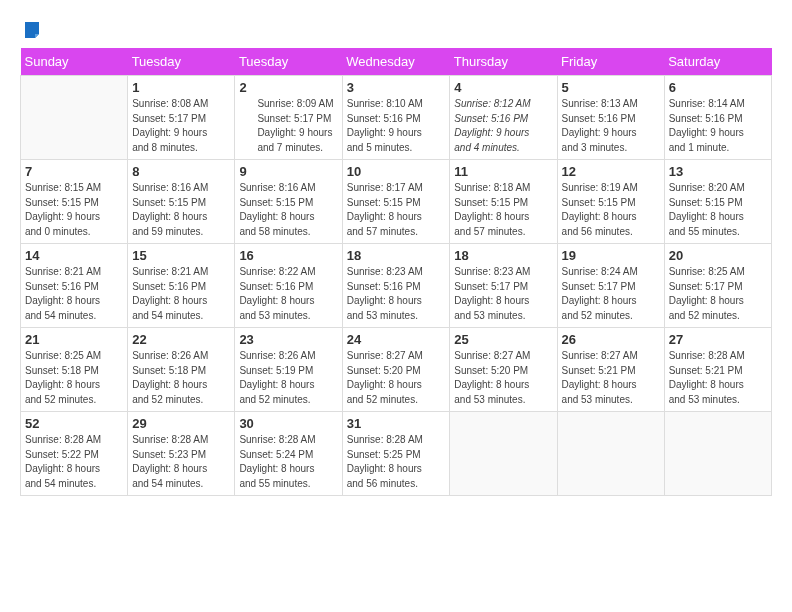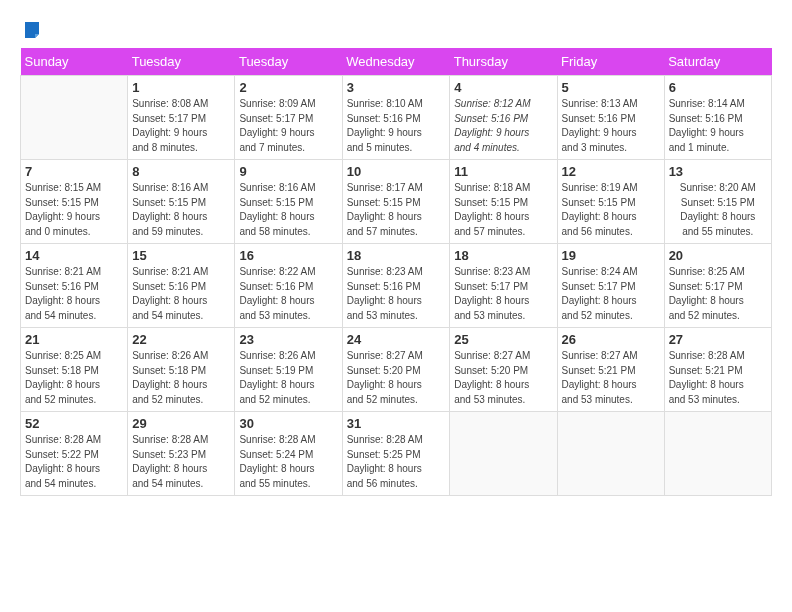--- a/index.html
+++ b/index.html
@@ -109,21 +109,21 @@
         <td class="empty-cell"></td>
         <td>
           <span class="day-number">1</span>
           <div class="day-info" style="white-space: pre-line;">Sunrise: 8:08 AM
 Sunset: 5:17 PM
 Daylight: 9 hours
 and 8 minutes.</div>
         </td>
         <td>
           <span class="day-number">2</span>
-          <div class="day-info" style="white-space: pre-line;">Sunrise: 8:09 AM
+          <div class="day-info" style="white-space: pre-line; margin-left: 18px;">Sunrise: 8:09 AM
 Sunset: 5:17 PM
 Daylight: 9 hours
 and 7 minutes.</div>
         </td>
         <td>
           <span class="day-number">3</span>
           <div class="day-info" style="white-space: pre-line;">Sunrise: 8:10 AM
 Sunset: 5:16 PM
 Daylight: 9 hours
 and 5 minutes.</div>
@@ -188,21 +188,21 @@
         </td>
         <td>
           <span class="day-number">12</span>
           <div class="day-info" style="white-space: pre-line;">Sunrise: 8:19 AM
 Sunset: 5:15 PM
 Daylight: 8 hours
 and 56 minutes.</div>
         </td>
         <td>
           <span class="day-number">13</span>
-          <div class="day-info" style="white-space: pre-line; text-align: center;">Sunrise: 8:20 AM
+          <div class="day-info" style="white-space: pre-line;">Sunrise: 8:20 AM
 Sunset: 5:15 PM
 Daylight: 8 hours
 and 55 minutes.</div>
         </td>
       </tr>
       <tr class="week-row">
         <td>
           <span class="day-number">14</span>
           <div class="day-info" style="white-space: pre-line;">Sunrise: 8:21 AM
 Sunset: 5:16 PM

